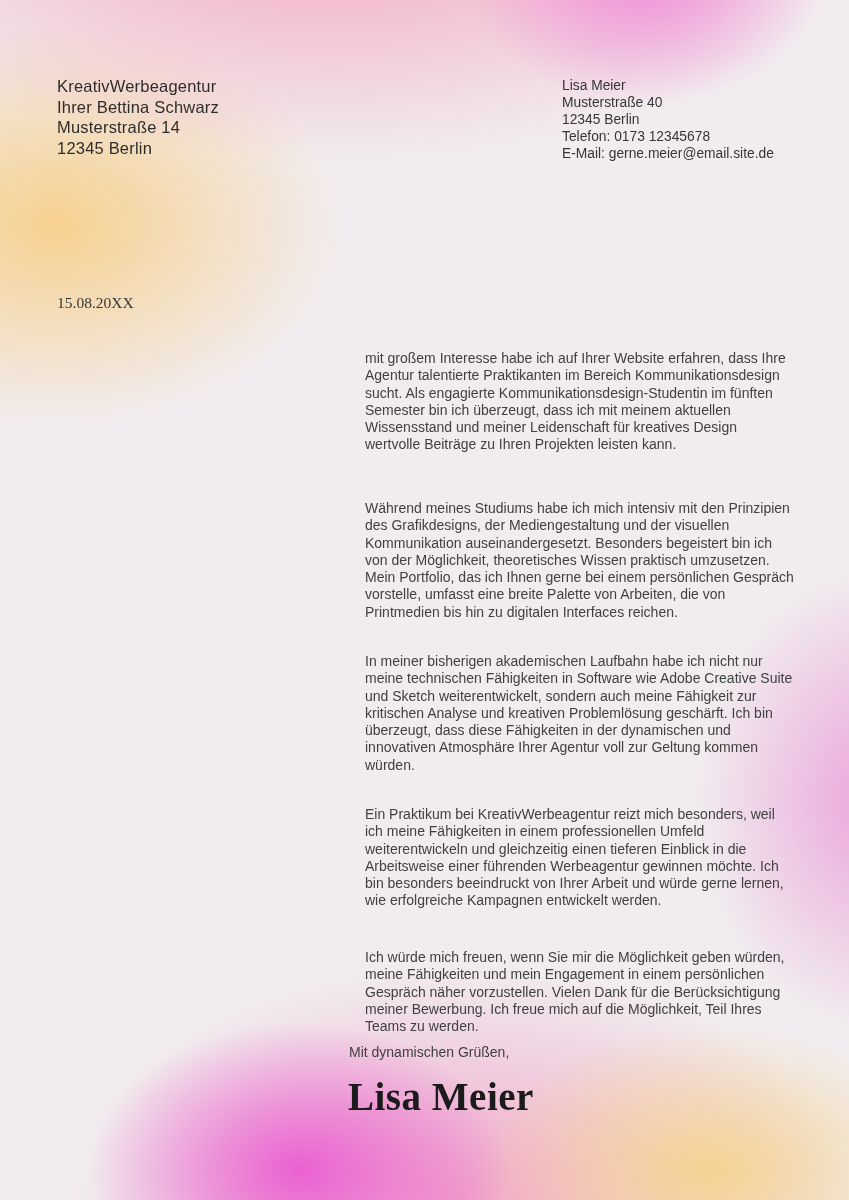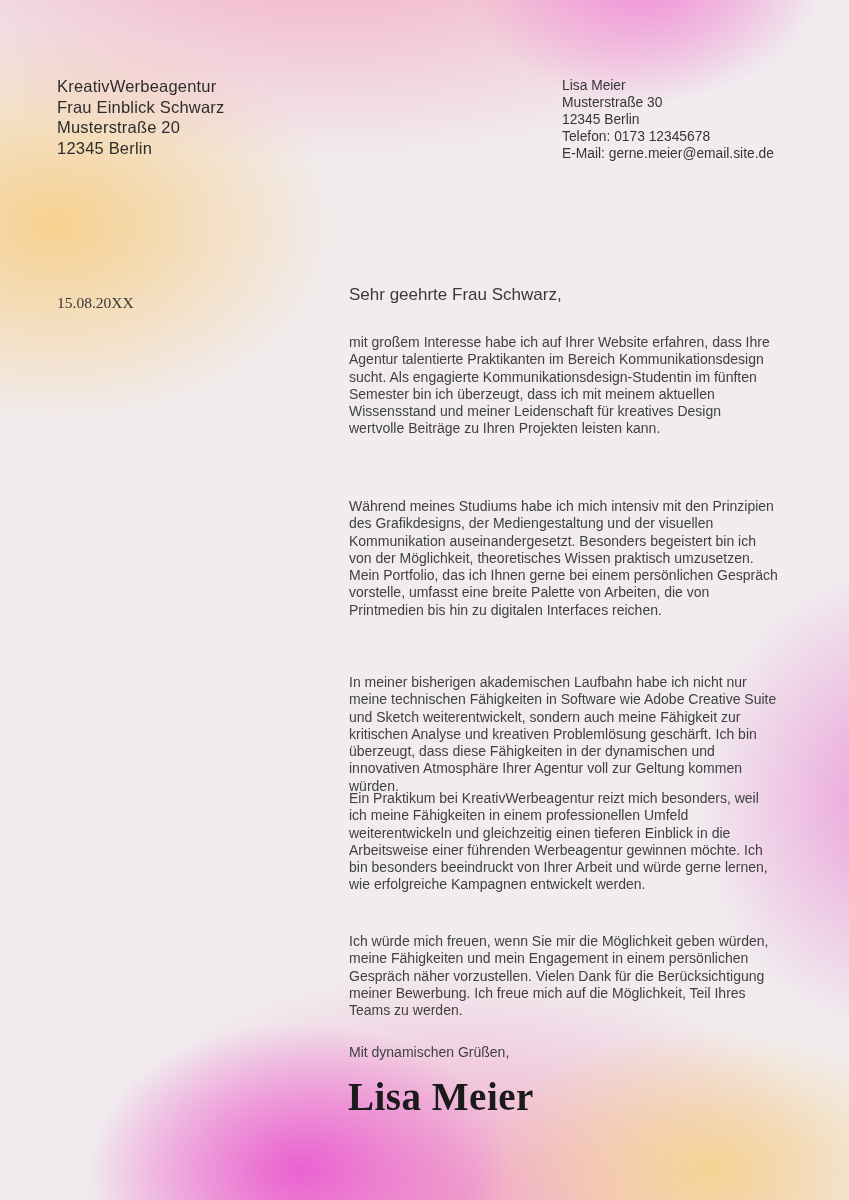--- a/index.html
+++ b/index.html
@@ -60,28 +60,28 @@
     color: #3a3a3a;
   }
   .greeting {
     left: 349px; top: 285px;
     font-size: 17px;
     color: #3a3a3a;
   }
   .para {
     left: 349px;
     width: 430px;
-    margin: 0;
+    margin: 16px;
     font-size: 14px;
     line-height: 17.3px;
     color: #414141;
   }
   .para-0 { top: 334px; }
-  .para-1 { top: 498px; }
-  .para-2 { top: 674px; }
+  .para-1 { top: 484px; }
+  .para-2 { top: 637px; }
   .para-3 { top: 790px; }
   .para-4 { top: 933px; }
   .closing {
     left: 349px; top: 1044px;
     font-size: 14px;
     color: #414141;
   }
   .signature {
     left: 348px; top: 1074px;
     font-family: "Liberation Serif", "DejaVu Serif", serif;
@@ -91,37 +91,36 @@
     color: #1b1b1b;
   }
 </style>
 </head>
 <body>
 
 <div class="page">
 
   <div class="abs recipient">
     <div>KreativWerbeagentur</div>
-    <div>Frau Einblick Schwarz</div>
-    <div>Musterstraße 20</div>
+    <div>Ihrer Bettina Schwarz</div>
+    <div>Musterstraße 14</div>
     <div>12345 Berlin</div>
   </div>
 
   <div class="abs sender">
     <div>Lisa Meier</div>
-    <div>Musterstraße 30</div>
+    <div>Musterstraße 40</div>
     <div>12345 Berlin</div>
     <div>Telefon: 0173 12345678</div>
     <div>E-Mail: gerne.meier@email.site.de</div>
   </div>
 
   <div class="abs date">15.08.20XX</div>
 
 
-  <div class="abs greeting">Sehr geehrte Frau Schwarz,</div>
 
   <p class="abs para para-0">mit großem Interesse habe ich auf Ihrer Website erfahren, dass Ihre Agentur talentierte Praktikanten im Bereich Kommunikationsdesign sucht. Als engagierte Kommunikationsdesign-Studentin im fünften Semester bin ich überzeugt, dass ich mit meinem aktuellen Wissensstand und meiner Leidenschaft für kreatives Design wertvolle Beiträge zu Ihren Projekten leisten kann.</p>
   <p class="abs para para-1">Während meines Studiums habe ich mich intensiv mit den Prinzipien des Grafikdesigns, der Mediengestaltung und der visuellen Kommunikation auseinandergesetzt. Besonders begeistert bin ich von der Möglichkeit, theoretisches Wissen praktisch umzusetzen. Mein Portfolio, das ich Ihnen gerne bei einem persönlichen Gespräch vorstelle, umfasst eine breite Palette von Arbeiten, die von Printmedien bis hin zu digitalen Interfaces reichen.</p>
   <p class="abs para para-2">In meiner bisherigen akademischen Laufbahn habe ich nicht nur meine technischen Fähigkeiten in Software wie Adobe Creative Suite und Sketch weiterentwickelt, sondern auch meine Fähigkeit zur kritischen Analyse und kreativen Problemlösung geschärft. Ich bin überzeugt, dass diese Fähigkeiten in der dynamischen und innovativen Atmosphäre Ihrer Agentur voll zur Geltung kommen würden.</p>
   <p class="abs para para-4">Ich würde mich freuen, wenn Sie mir die Möglichkeit geben würden, meine Fähigkeiten und mein Engagement in einem persönlichen Gespräch näher vorzustellen. Vielen Dank für die Berücksichtigung meiner Bewerbung. Ich freue mich auf die Möglichkeit, Teil Ihres Teams zu werden.</p>
   <p class="abs para para-3">Ein Praktikum bei KreativWerbeagentur reizt mich besonders, weil ich meine Fähigkeiten in einem professionellen Umfeld weiterentwickeln und gleichzeitig einen tieferen Einblick in die Arbeitsweise einer führenden Werbeagentur gewinnen möchte. Ich bin besonders beeindruckt von Ihrer Arbeit und würde gerne lernen, wie erfolgreiche Kampagnen entwickelt werden.</p>
 
   <div class="abs closing">Mit dynamischen Grüßen,</div>
 
   <div class="abs signature">Lisa Meier</div>

